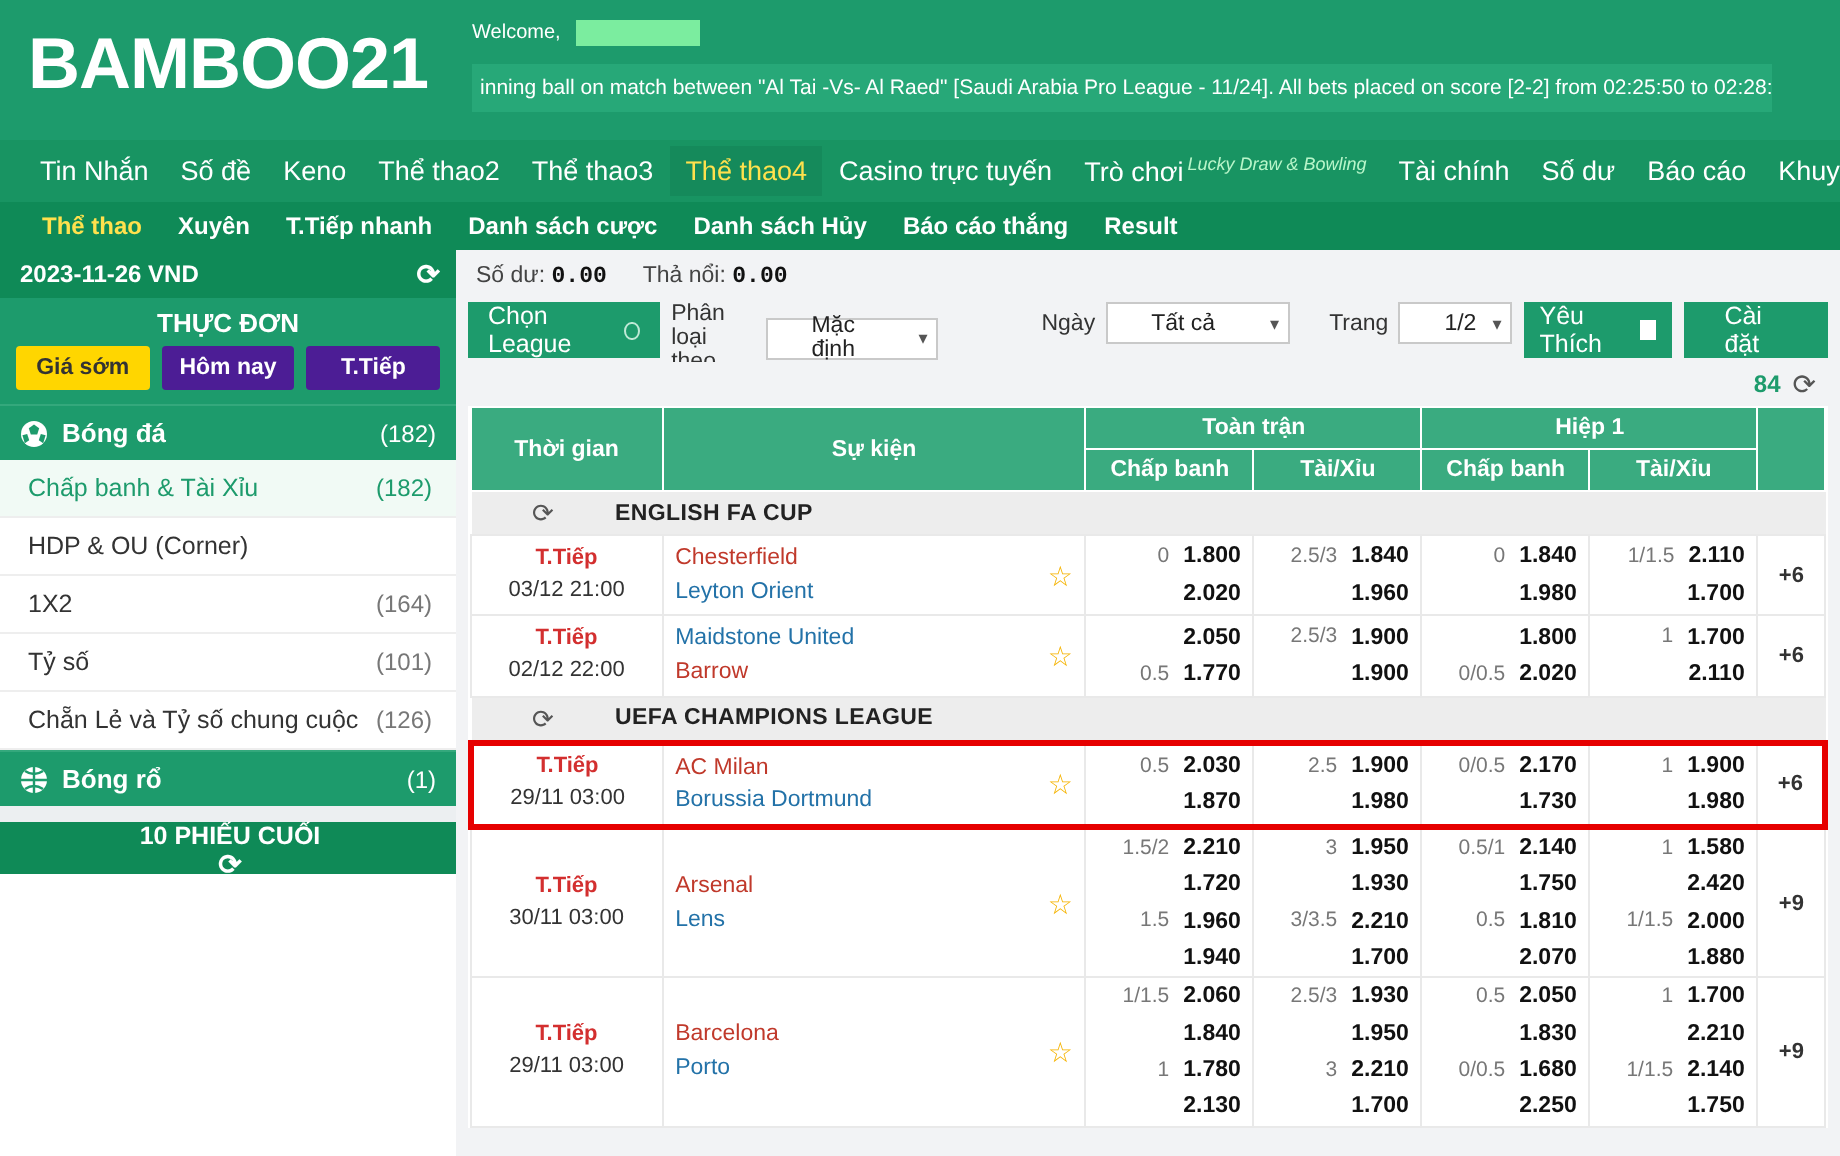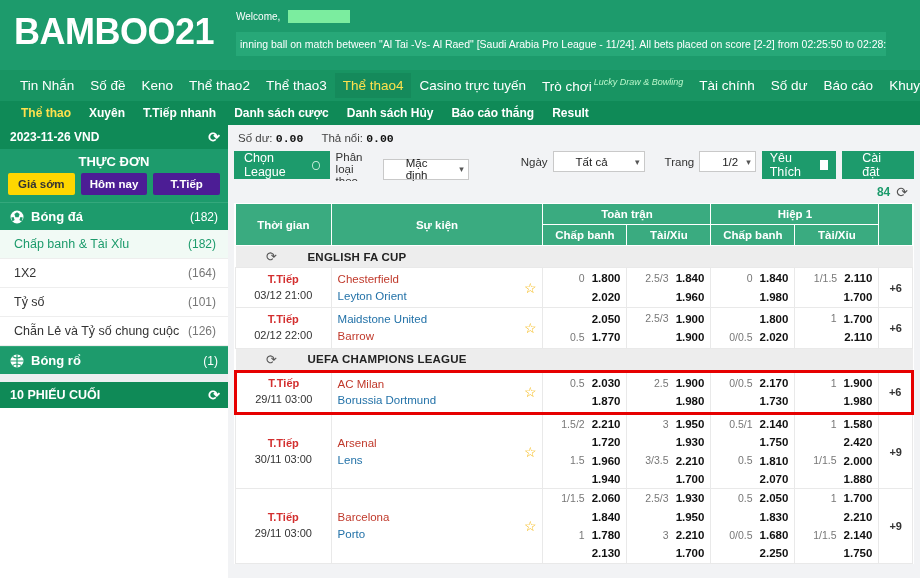--- a/index.html
+++ b/index.html
@@ -91,20 +91,21 @@
     border-bottom: 1px solid #eeeeee; cursor: pointer;
   }
   .sb-sub.sel { background: #f1faf5; color: #1d9b6c; }
   .sb-sub .cnt { margin-left: auto; color: #777; font-size: 12px; }
   .sb-sub.sel .cnt { color: #1d9b6c; }
   .sb-gap { height: 8px; background: #eceff1; }
   .sb-last {
     height: 26px; background: #0f8a57; color: #fff; font-size: 12.5px; font-weight: bold;
     display: flex; align-items: center; justify-content: space-between;
     padding: 0 8px 0 10px;
+    flex-direction: column;
   }
 
   
   .main { flex: 1; background: #f2f3f5; display: flex; flex-direction: column; min-width:0; }
   .bal-bar {
     height: 26px; display: flex; align-items: center; gap: 18px;
     padding-left: 10px; font-size: 11.5px; color: #333; background: #f2f3f5;
   }
   .bal-bar b { color: #111; font-family: Liberation Mono, monospace; }
   .bal-bar .lbl { color:#444; }
@@ -262,20 +263,24 @@
             </svg>
         </span>
         <span>Bóng đá</span>
         <span class="cnt">(182)</span>
       </div>
 
       <div id="sbsubs">
           <div class="sb-sub sel">
             <span>Chấp banh &amp; Tài Xỉu</span>
             <span class="cnt">(182)</span>
+          </div>
+          <div class="sb-sub">
+            <span>HDP &amp; OU (Corner)</span>
+            <span class="cnt"></span>
           </div>
           <div class="sb-sub">
             <span>1X2</span>
             <span class="cnt">(164)</span>
           </div>
           <div class="sb-sub">
             <span>Tỷ số</span>
             <span class="cnt">(101)</span>
           </div>
           <div class="sb-sub">

